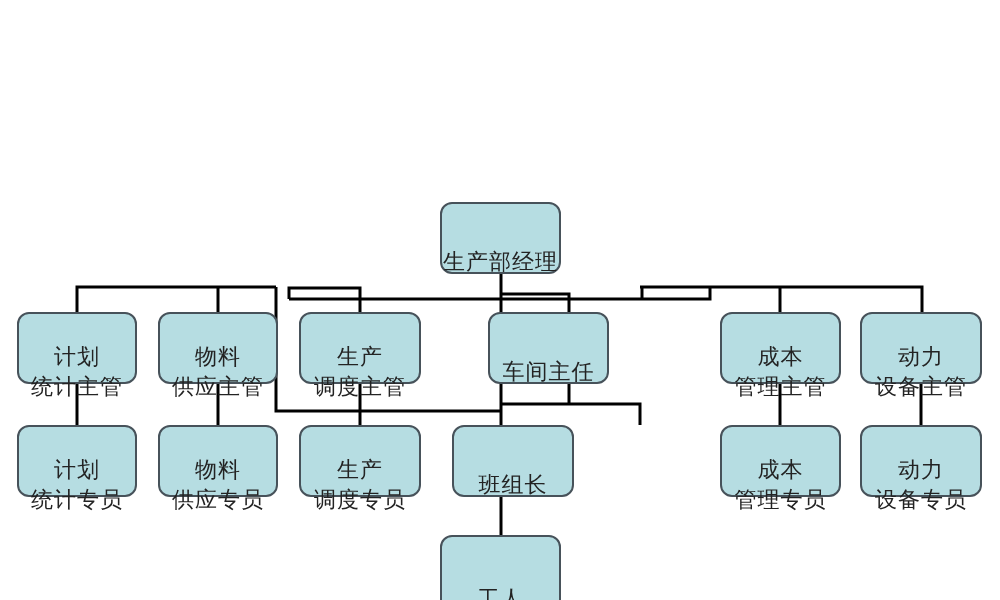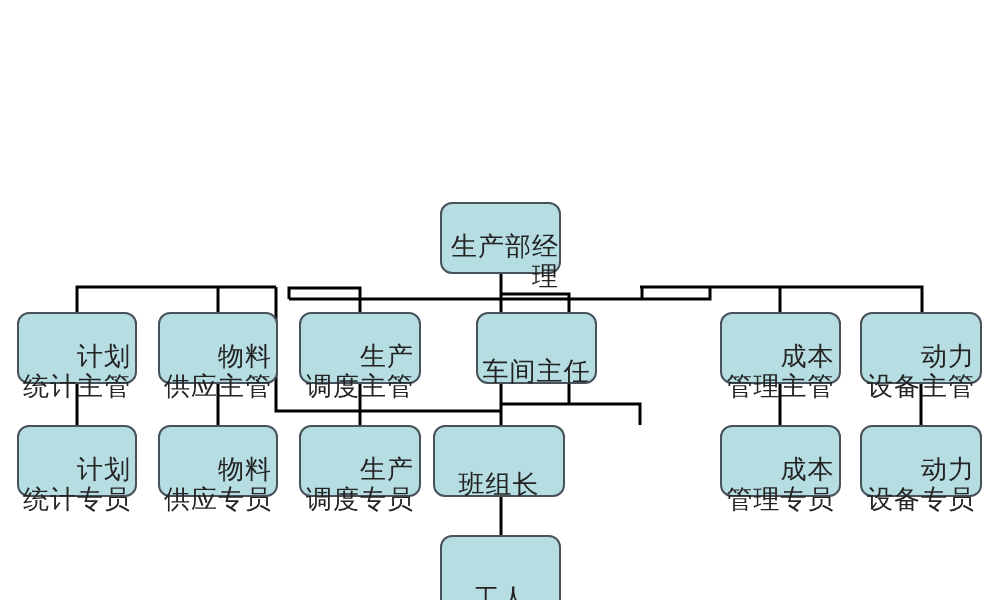--- a/index.html
+++ b/index.html
@@ -15,23 +15,23 @@
   .node{
     position:absolute;z-index:2;
     display:flex;align-items:center;justify-content:center;
     background:var(--node-fill,#b6dde2);
     border:2px solid var(--node-border,#47525a);
     border-radius:12px;
     box-sizing:border-box;
   }
   .node-label{
     white-space:pre-line;
-    text-align:right;
+    text-align:center;
     color:var(--text,#232323);
-    font-size:26px;
+    font-size:22px;
     letter-spacing:1px;
     line-height:30px;
     margin-top:47px;
   }
 </style>
 </head>
 <body>
 
 <div id="canvas">
 
@@ -75,21 +75,21 @@
 统计主管</span>
   </div>
   <div class="node" style="left:158px;top:312px;width:120px;height:72px">
     <span class="node-label">物料
 供应主管</span>
   </div>
   <div class="node" style="left:299px;top:312px;width:122px;height:72px">
     <span class="node-label">生产
 调度主管</span>
   </div>
-  <div class="node" style="left:476px;top:312px;width:121px;height:72px">
+  <div class="node" style="left:488px;top:312px;width:121px;height:72px">
     <span class="node-label">车间主任</span>
   </div>
   <div class="node" style="left:720px;top:312px;width:121px;height:72px">
     <span class="node-label">成本
 管理主管</span>
   </div>
   <div class="node" style="left:860px;top:312px;width:122px;height:72px">
     <span class="node-label">动力
 设备主管</span>
   </div>
@@ -99,21 +99,21 @@
 统计专员</span>
   </div>
   <div class="node" style="left:158px;top:425px;width:120px;height:72px">
     <span class="node-label">物料
 供应专员</span>
   </div>
   <div class="node" style="left:299px;top:425px;width:122px;height:72px">
     <span class="node-label">生产
 调度专员</span>
   </div>
-  <div class="node" style="left:433px;top:425px;width:132px;height:72px">
+  <div class="node" style="left:452px;top:425px;width:122px;height:72px">
     <span class="node-label">班组长</span>
   </div>
   <div class="node" style="left:720px;top:425px;width:121px;height:72px">
     <span class="node-label">成本
 管理专员</span>
   </div>
   <div class="node" style="left:860px;top:425px;width:122px;height:72px">
     <span class="node-label">动力
 设备专员</span>
   </div>

